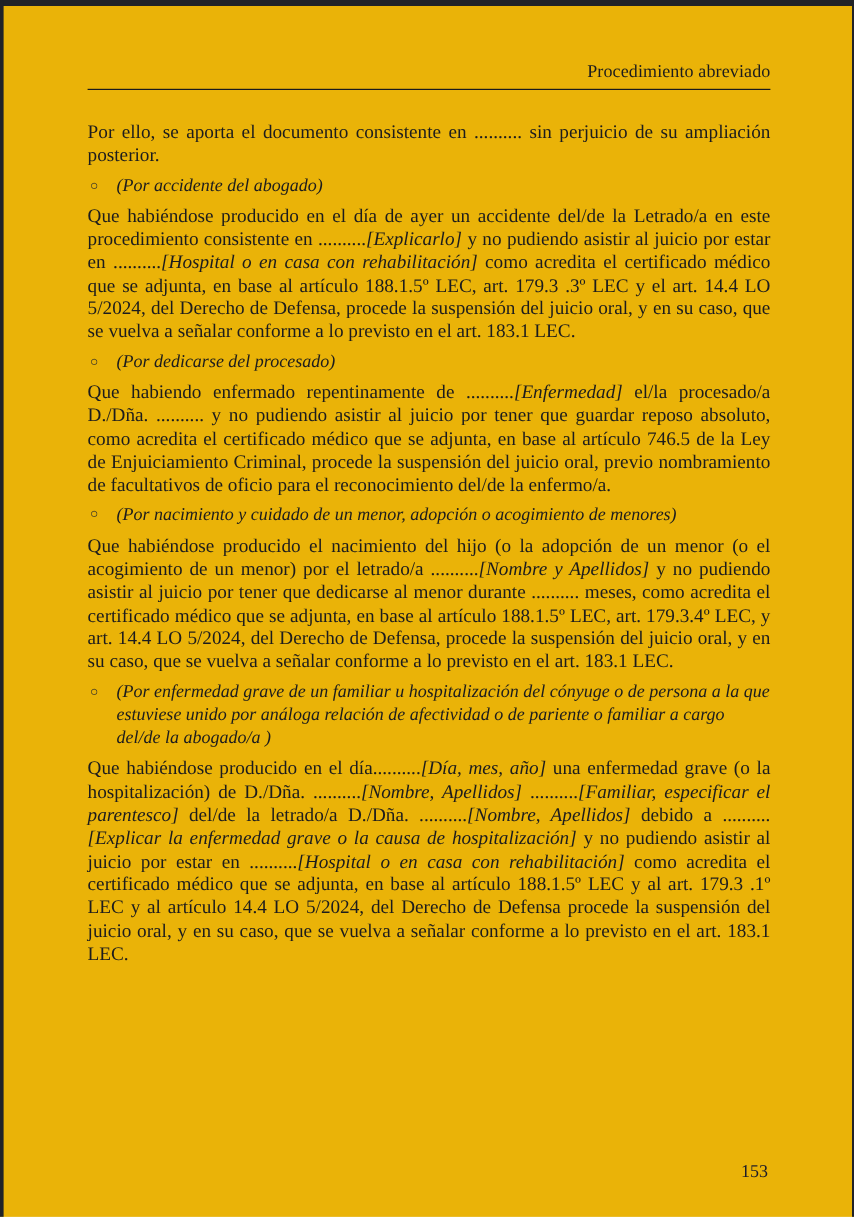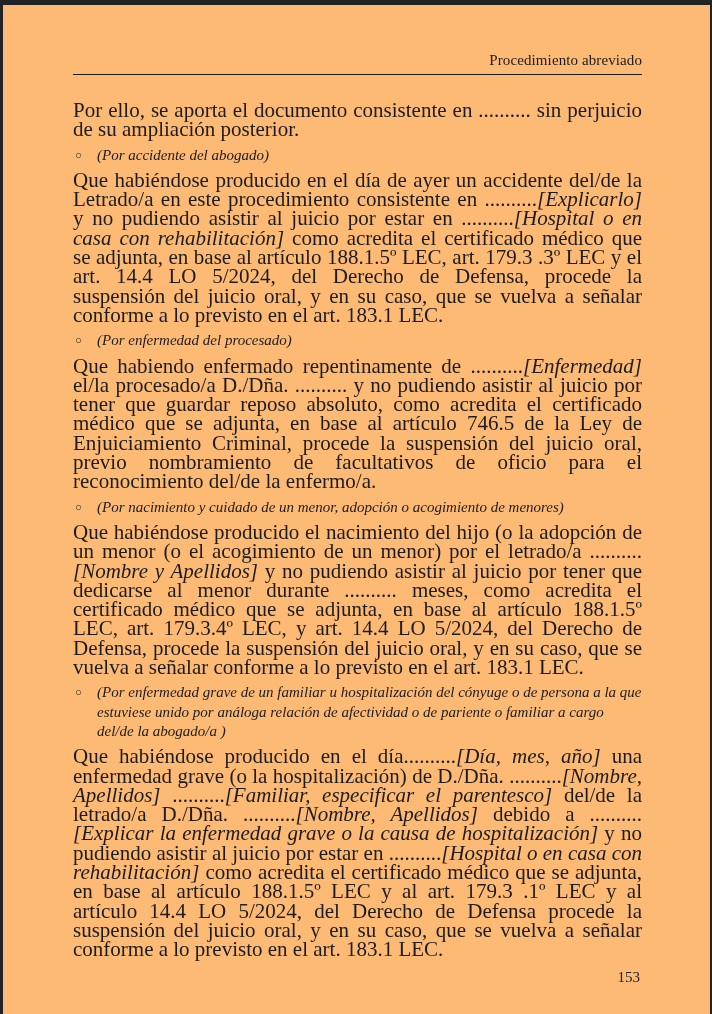--- a/index.html
+++ b/index.html
@@ -5,21 +5,21 @@
   html,body{margin:0;padding:0;}
   body{
     width:712px;height:1014px;
     background:#e9e9e9;
     font-family:"Liberation Serif","DejaVu Serif",serif;
   }
   .page{
     box-sizing:border-box;
     position:relative;
     width:712px;height:1014px;
-    background:#fdba74;
+    background:#eab308;
     border-top:5px solid #212327;
     border-left:3px solid #212327;
     border-right:2px solid #212327;
     color:#1c1c1e;
     overflow:hidden;
   }
   .content{
     position:absolute;
     left:70px;right:68px;top:0;
   }
@@ -30,21 +30,21 @@
     letter-spacing:.1px;
   }
   .head-rule{
     height:0;
     border-bottom:1.6px solid #1b1b1d;
     margin-top:5px;
     margin-bottom:26px;
   }
   .para{
     margin:5px 0;
-    font-size:21px;
+    font-size:16px;
     line-height:19.3px;
     text-align:justify;
     font-family:Liberation Serif, serif;
   }
   .bullet{
     display:flex;
     margin:6px 0;
     font-size:15px;
     line-height:19.3px;
   }
@@ -78,21 +78,21 @@
 
     <div>
         <p class="para"><span>Por ello, se aporta el documento consistente en .......... sin perjuicio de su ampliación posterior.</span></p>
         <div class="bullet">
           <span class="marker">○</span>
           <span class="btext"><span class="it">(Por accidente del abogado)</span></span>
         </div>
         <p class="para"><span>Que habiéndose producido en el día de ayer un accidente del/de la Letrado/a en este procedimiento consistente en ..........</span><span class="it">[Explicarlo]</span><span> y no pudiendo asistir al juicio por estar en ..........</span><span class="it">[Hospital o en casa con rehabilitación]</span><span> como acredita el certificado médico que se adjunta, en base al artículo 188.1.5º LEC, art. 179.3 .3º LEC y el art. 14.4 LO 5/2024, del Derecho de Defensa, procede la suspensión del juicio oral, y en su caso, que se vuelva a señalar conforme a lo previsto en el art. 183.1 LEC.</span></p>
         <div class="bullet">
           <span class="marker">○</span>
-          <span class="btext"><span class="it">(Por enfermedad del procesado)</span></span>
+          <span class="btext"><span class="it">(Por dedicarse del procesado)</span></span>
         </div>
         <p class="para"><span>Que habiendo enfermado repentinamente de ..........</span><span class="it">[Enfermedad]</span><span> el/la procesado/a D./Dña. .......... y no pudiendo asistir al juicio por tener que guardar reposo absoluto, como acredita el certificado médico que se adjunta, en base al artículo 746.5 de la Ley de Enjuiciamiento Criminal, procede la suspensión del juicio oral, previo nombramiento de facultativos de oficio para el reconocimiento del/de la enfermo/a.</span></p>
         <div class="bullet">
           <span class="marker">○</span>
           <span class="btext"><span class="it">(Por nacimiento y cuidado de un menor, adopción o acogimiento de menores)</span></span>
         </div>
         <p class="para"><span>Que habiéndose producido el nacimiento del hijo (o la adopción de un menor (o el acogimiento de un menor) por el letrado/a ..........</span><span class="it">[Nombre y Apellidos]</span><span> y no pudiendo asistir al juicio por tener que dedicarse al menor durante .......... meses, como acredita el certificado médico que se adjunta, en base al artículo 188.1.5º LEC, art. 179.3.4º LEC, y art. 14.4 LO 5/2024, del Derecho de Defensa, procede la suspensión del juicio oral, y en su caso, que se vuelva a señalar conforme a lo previsto en el art. 183.1 LEC.</span></p>
         <div class="bullet">
           <span class="marker">○</span>
           <span class="btext"><span class="it">(Por enfermedad grave de un familiar u hospitalización del cónyuge o de persona a la que estuviese unido por análoga relación de afectividad o de pariente o familiar a cargo del/de la abogado/a )</span></span>

